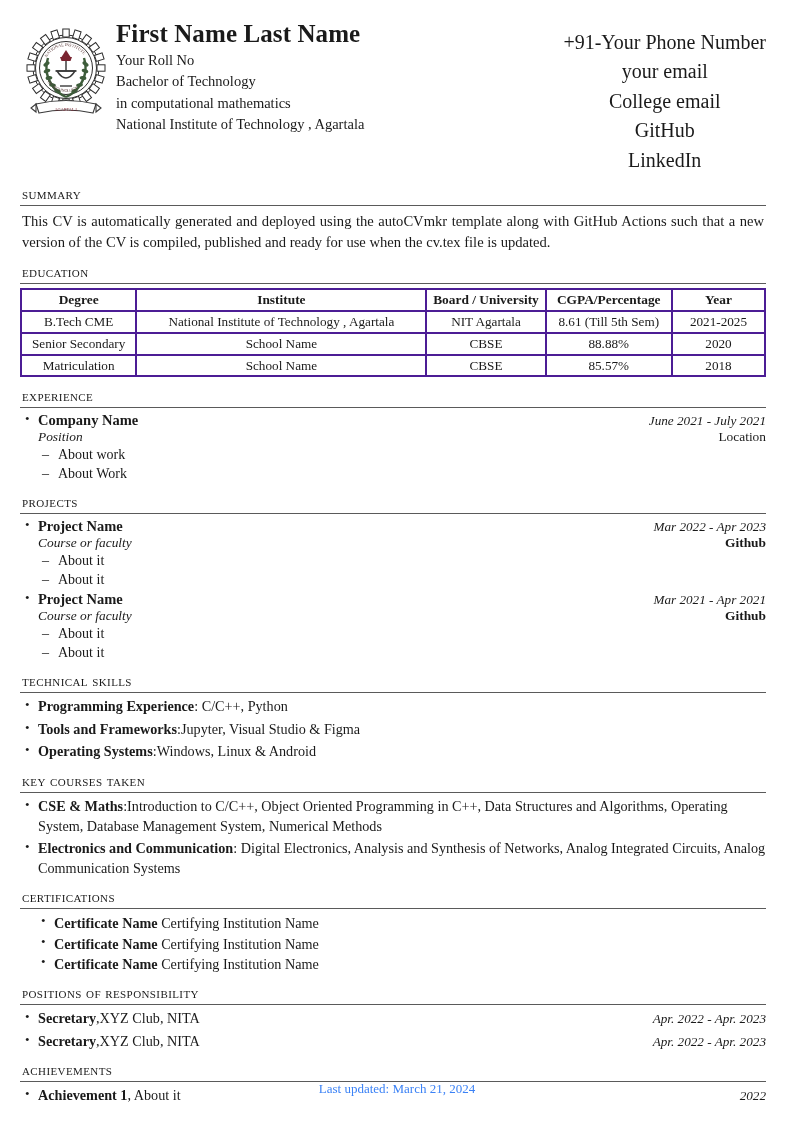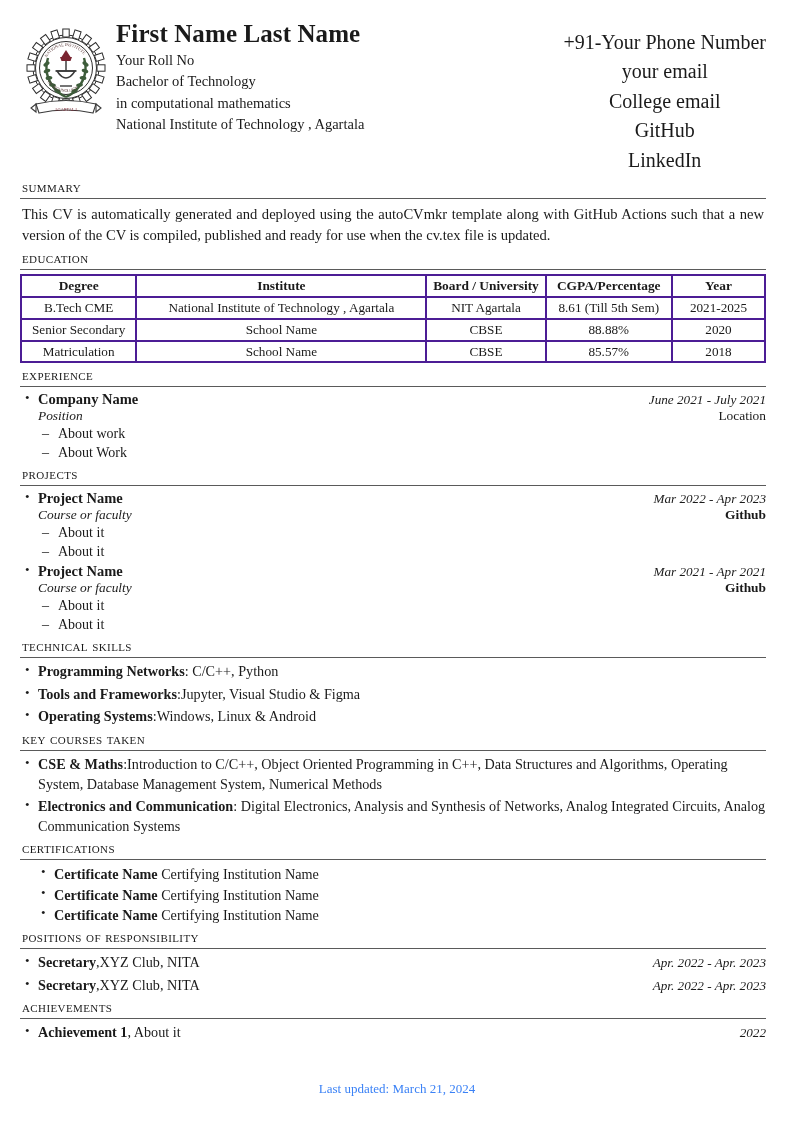--- a/index.html
+++ b/index.html
@@ -22,21 +22,21 @@
   .head-left { flex: 1 1 auto; padding-left: 4px; }
   .head-right { flex: 0 0 auto; text-align: right; padding-top: 8px; }
   .cv-name {
     font-size: 25px; font-weight: 700; line-height: 1.08;
     letter-spacing: 0.1px; margin-bottom: 3px;
   }
   .head-line { font-size: 14.5px; line-height: 1.47; }
   .head-right .head-line { line-height: 1.47; font-size: 20px; text-align: center; }
 
   
-  .section { margin-top: 3px; font-family: Liberation Serif, serif; }
+  .section { margin-top: 10px; font-family: Liberation Serif, serif; }
   .sec-head {
     font-size: 15.5px;
     font-variant: small-caps;
     text-transform: lowercase;
     letter-spacing: 0.4px;
     padding-left: 2px;
     padding-bottom: 1px;
   }
   .sec-head::first-letter { }
   .rule { border-bottom: 1.6px solid #5a5a5a; margin-top: 1px; margin-bottom: 4px; }
@@ -292,21 +292,21 @@
         </ul>
       </li>
     </ul>
   </div>
 
   <div class="section">
     <div class="sec-head">Technical Skills</div>
     <div class="rule"></div>
     <ul class="bullets">
       <li>
-        <span class="lbl">Programming Networks</span><span>: </span><span> C/C++, Python</span>
+        <span class="lbl">Programming Experience</span><span>: </span><span> C/C++, Python</span>
       </li>
       <li>
         <span class="lbl">Tools and Frameworks</span><span>:</span><span>Jupyter, Visual Studio &amp; Figma</span>
       </li>
       <li>
         <span class="lbl">Operating Systems</span><span>:</span><span>Windows, Linux &amp; Android</span>
       </li>
     </ul>
   </div>
 

